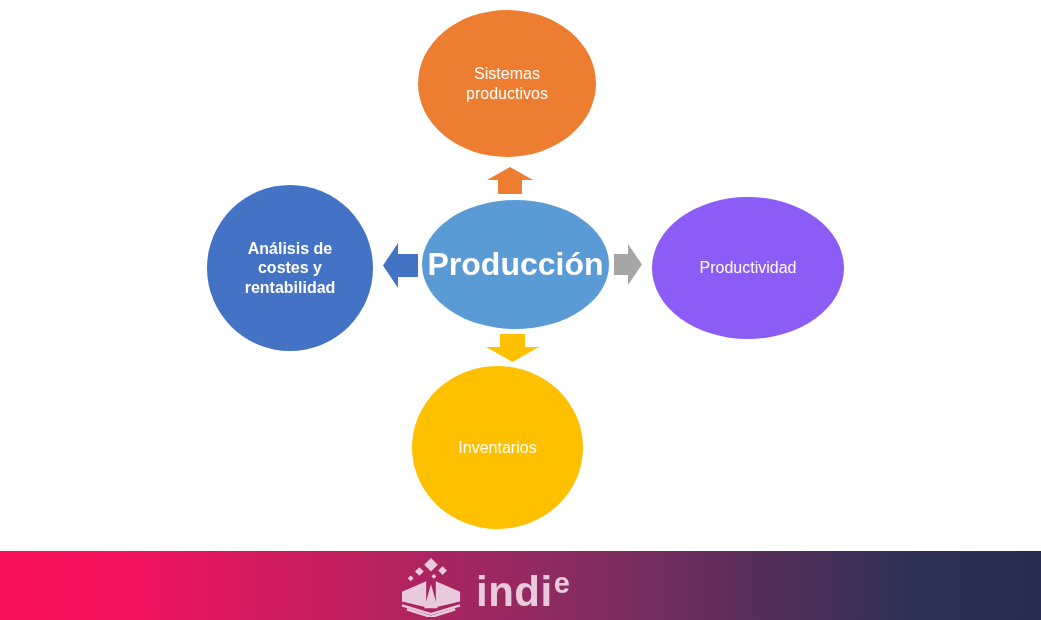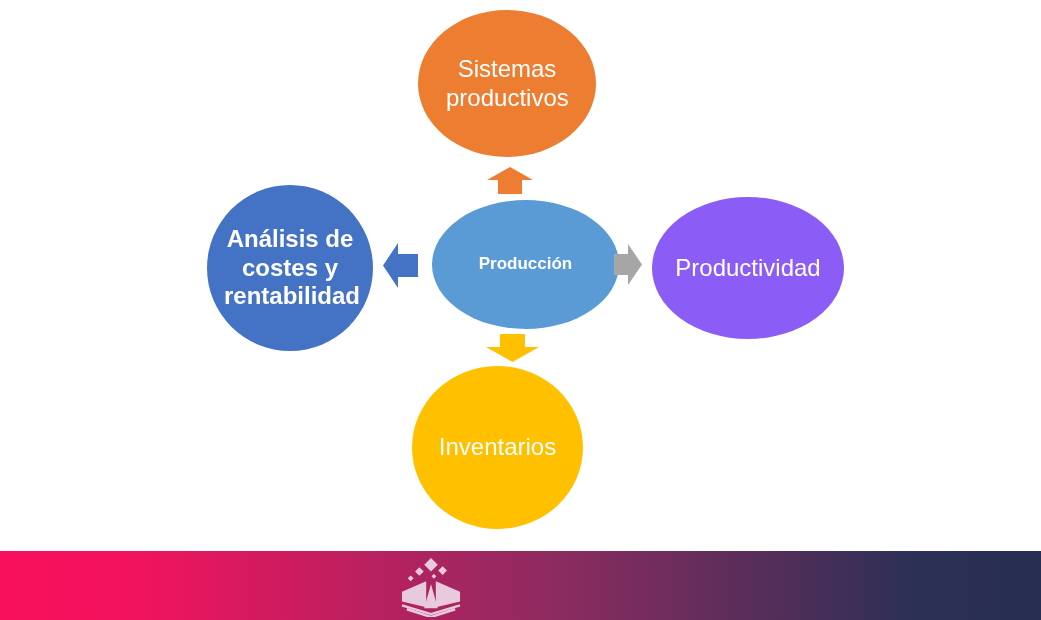--- a/index.html
+++ b/index.html
@@ -14,37 +14,37 @@
   }
   
   .node {
     position: absolute;
     border-radius: 50%;
     display: flex;
     align-items: center;
     justify-content: center;
     text-align: center;
     color: #ffffff;
-    font-size: 24px;
+    font-size: 16px;
     line-height: 1.2;
   }
   .node .node-label { display: block; }
   .node-top    { left: 418px; top: 10px;  width: 178px; height: 147px; background: #ED7D31; }
   .node-top .node-label    { width: 122px; }
   .node-left   { left: 207px; top: 185px; width: 166px; height: 166px; background: #4472C4; font-weight: bold; }
   .node-left .node-label   { width: 132px; }
   .node-right  { left: 652px; top: 197px; width: 192px; height: 142px; background: #A6A6A6; }
   .node-right .node-label  { width: 160px; }
   .node-bottom { left: 412px; top: 366px; width: 171px; height: 163px; background: #FFC000; }
   .node-bottom .node-label { width: 140px; }
   .node-center {
-    left: 432px; top: 200px; width: 187px; height: 129px;
+    left: 422px; top: 200px; width: 187px; height: 129px;
     background: #5B9BD5;
     font-weight: bold;
-    font-size: 17px;
+    font-size: 32px;
   }
   
   .arrow { position: absolute; display: block; }
   .arrow-up    { left: 487px; top: 167px; color: #ED7D31; }
   .arrow-down  { left: 486px; top: 334px; color: #FFC000; }
   .arrow-left  { left: 383px; top: 243px; color: #4472C4; }
   .arrow-right { left: 614px; top: 244px; color: #A6A6A6; }
   
   .footer {
     position: absolute;
@@ -136,17 +136,20 @@
         <polygon fill="currentColor" points="36,17.5 38.5,20 36,22.5 33.5,20"></polygon>
 
         <polygon fill="currentColor" points="3,36 28,25 28,52 3,46"></polygon>
         <polygon fill="currentColor" points="63,36 38,25 38,52 63,46"></polygon>
         <polygon fill="currentColor" points="33,28 26,53 40,53"></polygon>
 
         <path d="M3,50 L33,59 L63,50" fill="none" stroke="currentColor" stroke-width="2.5"></path>
         <path d="M8,54 L33,62 L58,54" fill="none" stroke="currentColor" stroke-width="2.5"></path>
       </svg>
 
+      <div class="brand">
+        <span data-bind="footer.brand_text">indi</span><span class="brand-sup" data-bind="footer.brand_superscript">e</span>
+      </div>
 
     </div>
   </div>
 
 </div>
 
 </body></html>

